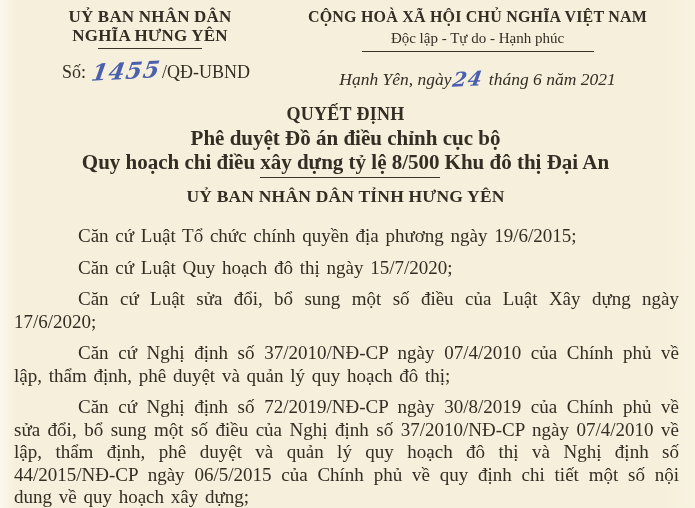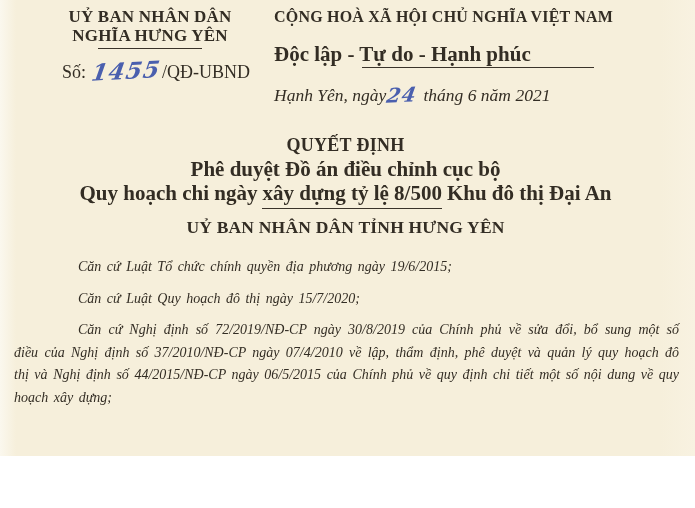--- a/index.html
+++ b/index.html
@@ -2,60 +2,59 @@
 <html lang="vi"><head>
 <meta charset="utf-8">
 <style>
   html,body{margin:0;padding:0;}
   body{
     width:695px;height:508px;overflow:hidden;
     background:#ffffff;
     font-family:"Liberation Serif","DejaVu Serif",serif;
   }
   .page{
-    position:relative;width:695px;height:456px;
+    position:relative;width:695px;height:508px;
     background:linear-gradient(90deg,#fbf8ee 0px,#f6efdb 16px,#f6efdb 660px,#f8f2e1 695px);
     color:#332d24;
     box-sizing:border-box;
     padding:7px 14px 0 10px;
   }
   .header-row{display:flex;align-items:flex-start;}
   .hdr-left{width:248px;text-align:center;flex:0 0 auto;margin-left:16px;}
-  .hdr-right{flex:1 1 auto;text-align:left;}
+  .hdr-right{flex:1 1 auto;text-align:center;}
   .hdr-left .org{font-size:17px;font-weight:bold;line-height:19px;letter-spacing:.2px;}
   .rule{border:0;border-top:1.6px solid #3a332a;margin:3px auto 0;}
   .rule-left{width:104px;}
   .rule-right{width:232px;}
   .so-line{margin-top:13px;font-size:18px;text-align:left;padding-left:36px;white-space:nowrap;}
   .hdr-right .nation{font-size:16px;font-weight:bold;letter-spacing:.2px;line-height:19px;}
-  .hdr-right .motto{font-size:21px;font-weight:bold;margin-top:18px;line-height:20px;}
+  .hdr-right .motto{font-size:15px;font-weight:normal;margin-top:2px;line-height:20px;}
   .date-line{margin-top:17px;font-style:italic;font-size:17.5px;}
   .handwrite{
     color:#4a5fae;
     font-family:"DejaVu Serif",serif;
     font-style:italic;font-weight:bold;
     display:inline-block;
     transform:skewX(-12deg) rotate(-3deg);
     letter-spacing:1px;
   }
   .hw-so{font-size:23px;line-height:0;position:relative;top:1px;margin:0 2px 0 6px;}
   .hw-day{font-size:20px;line-height:0;position:relative;top:1px;margin:0 2px 0 1px;}
-  .title-block{text-align:center;margin-top:28px;line-height:22px;}
+  .title-block{text-align:center;margin-top:13px;line-height:22px;}
   .title-main{font-size:18px;font-weight:bold;letter-spacing:.3px;}
   .title-sub{font-size:21px;font-weight:bold;margin-top:2px;}
   .u-part{display:inline-block;border-bottom:1.7px solid #3a332a;padding-bottom:4px;margin:0 5px;}
   .issuer{
     text-align:center;font-weight:bold;font-size:17.5px;
     margin-top:8px;letter-spacing:.2px;
   }
   .body-text{margin-top:18px;}
   .body-text p{
     margin:0 0 9px 0;
-    font-style:italic;
-    font-size:14px;
+    font-size:19px;
     line-height:22.5px;
     text-align:justify;
     text-indent:64px;
     word-spacing:2px;
     padding:0 2px 0 4px;
   }
 </style>
 </head>
 <body>
 
@@ -80,25 +79,27 @@
         <span>Hạnh Yên, ngày</span><span class="handwrite hw-day">24</span> <span>tháng 6 năm 2021</span>
       </div>
     </div>
 
   </div>
 
   <div class="title-block">
     <div class="title-main">QUYẾT ĐỊNH</div>
     <div class="title-sub">Phê duyệt Đồ án điều chỉnh cục bộ</div>
     <div class="title-sub">
-      <span>Quy hoạch chi ngày</span><span class="u-part">xây dựng tỷ lệ 8/500</span><span>Khu đô thị Đại An</span>
+      <span>Quy hoạch chi điều</span><span class="u-part">xây dựng tỷ lệ 8/500</span><span>Khu đô thị Đại An</span>
     </div>
   </div>
 
   <div class="issuer">UỶ BAN NHÂN DÂN TỈNH HƯNG YÊN</div>
 
   <div class="body-text">
     <p>Căn cứ Luật Tổ chức chính quyền địa phương ngày 19/6/2015;</p>
     <p>Căn cứ Luật Quy hoạch đô thị ngày 15/7/2020;</p>
+    <p>Căn cứ Luật sửa đổi, bổ sung một số điều của Luật Xây dựng ngày 17/6/2020;</p>
+    <p>Căn cứ Nghị định số 37/2010/NĐ-CP ngày 07/4/2010 của Chính phủ về lập, thẩm định, phê duyệt và quản lý quy hoạch đô thị;</p>
     <p>Căn cứ Nghị định số 72/2019/NĐ-CP ngày 30/8/2019 của Chính phủ về sửa đổi, bổ sung một số điều của Nghị định số 37/2010/NĐ-CP ngày 07/4/2010 về lập, thẩm định, phê duyệt và quản lý quy hoạch đô thị và Nghị định số 44/2015/NĐ-CP ngày 06/5/2015 của Chính phủ về quy định chi tiết một số nội dung về quy hoạch xây dựng;</p>
   </div>
 
 </div>
 
 </body></html>

